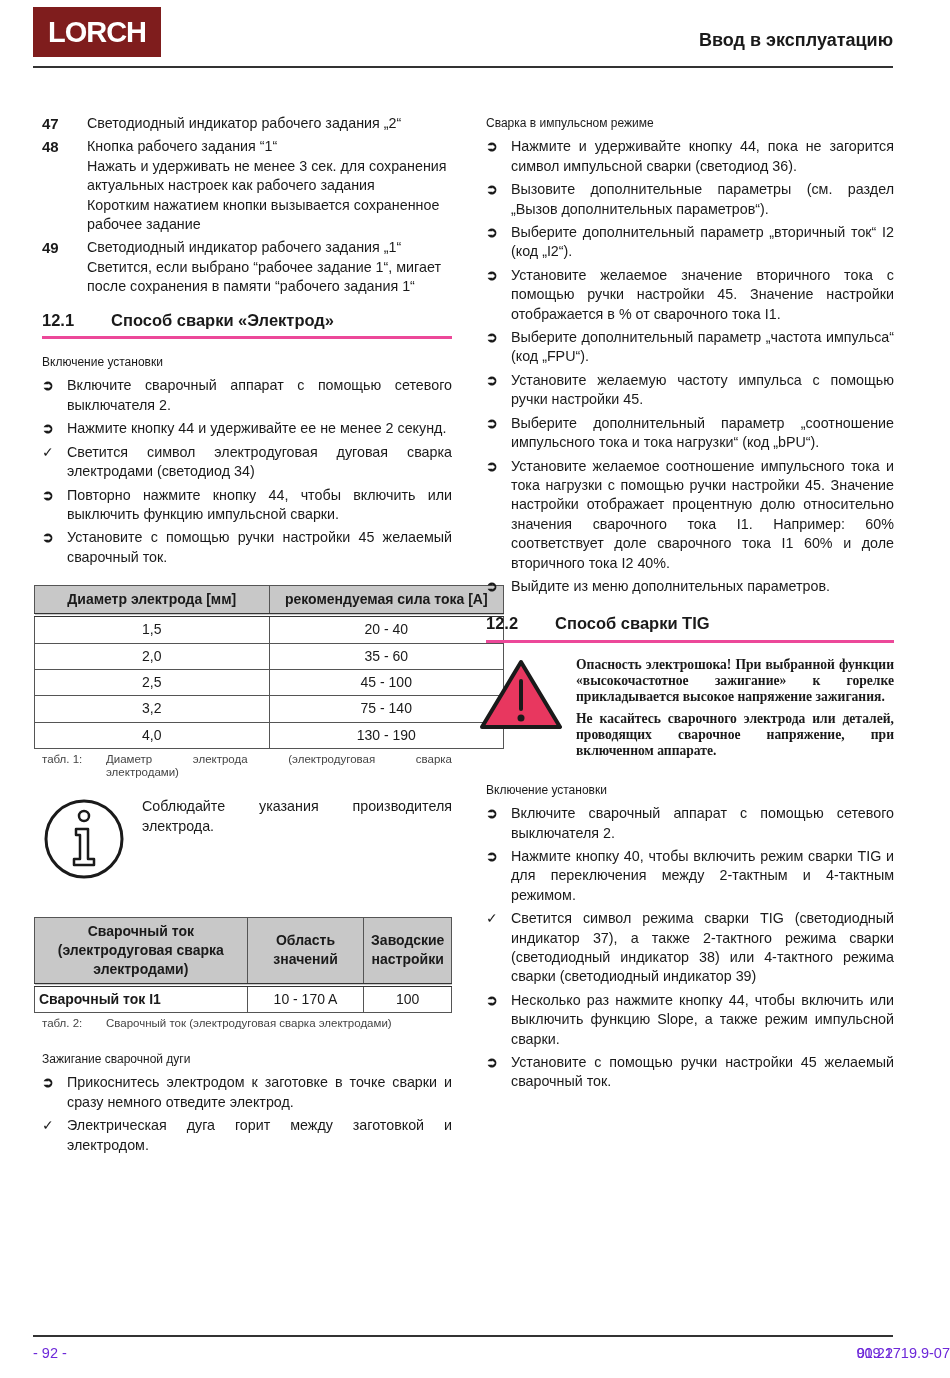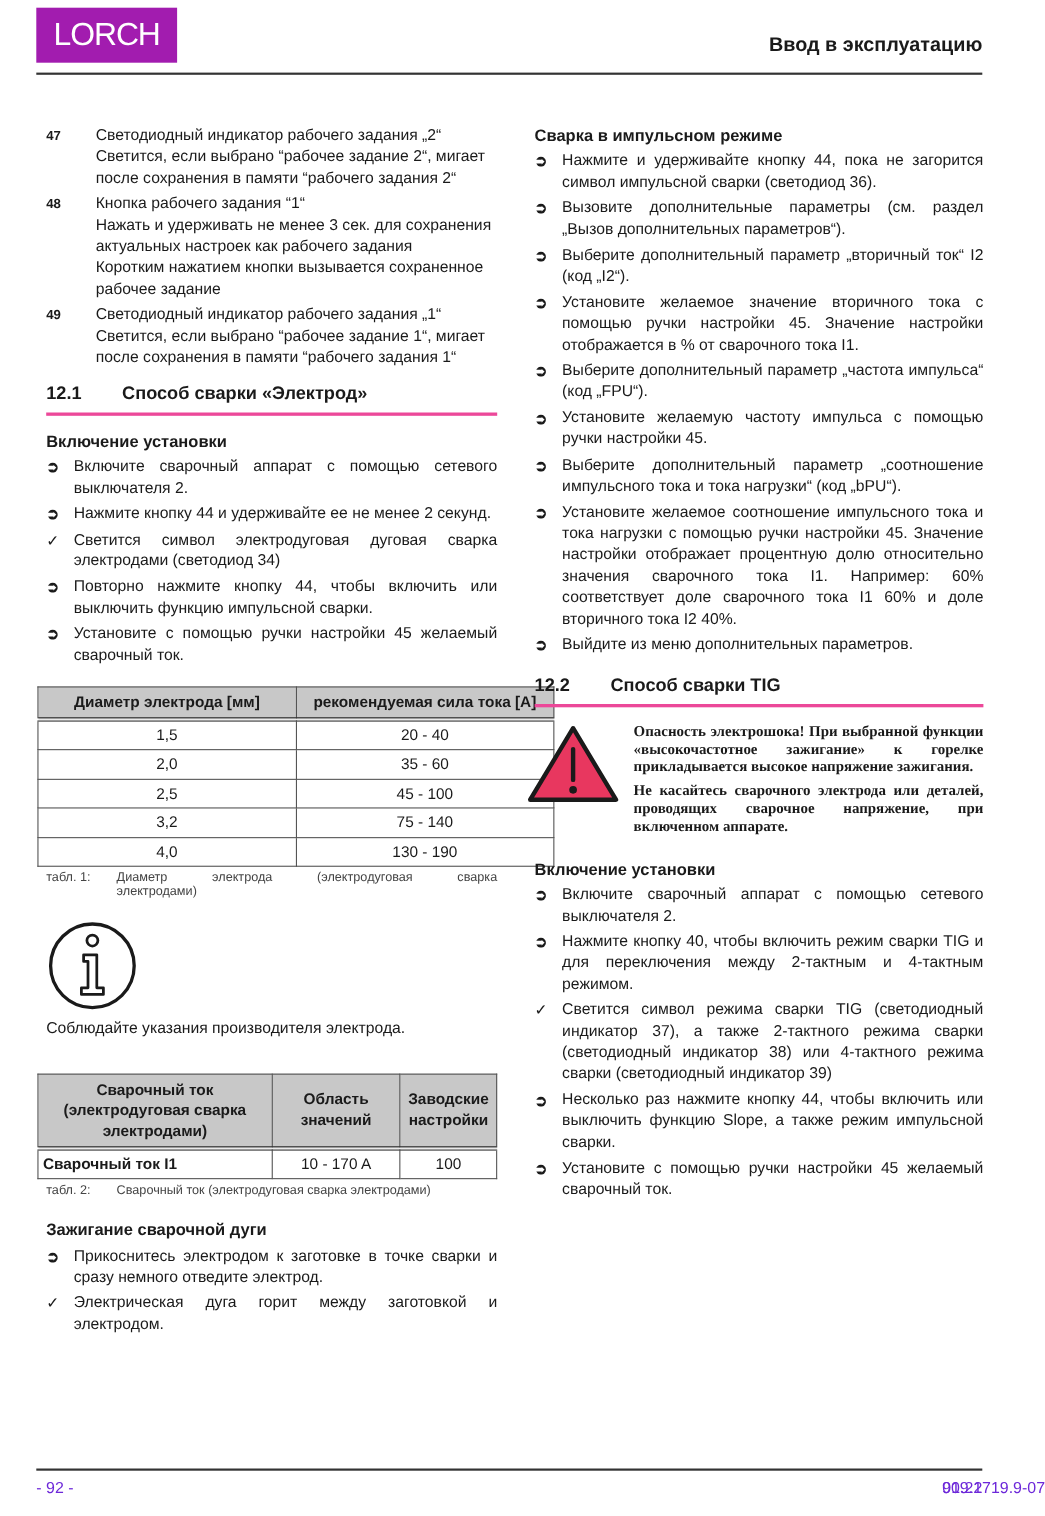--- a/index.html
+++ b/index.html
@@ -1,59 +1,59 @@
 <!DOCTYPE html>
 <html><head>
 <meta charset="utf-8">
 <style>
   * { box-sizing: border-box; margin: 0; padding: 0; }
   html, body { width: 950px; height: 1378px; background: #ffffff; }
   body { position: relative; font-family: "Liberation Sans", sans-serif; color: #1a1a1a; overflow: hidden; }
 
   
-  .logo { position: absolute; left: 33px; top: 7px; width: 128px; height: 50px; background: #a21caf; color: #fff;
-          font-weight: normal; font-size: 29px; letter-spacing: -1px; display: flex; align-items: center; justify-content: center; }
+  .logo { position: absolute; left: 33px; top: 7px; width: 128px; height: 50px; background: #7f1d1d; color: #fff;
+          font-weight: bold; font-size: 29px; letter-spacing: -1px; display: flex; align-items: center; justify-content: center; }
   .header-title { position: absolute; right: 57px; top: 30px; font-size: 18px; font-weight: bold; color: #1a1a1a; }
   .header-rule { position: absolute; left: 33px; right: 57px; top: 66px; height: 2px; background: #333; }
 
   
   .col { position: absolute; top: 114px; width: 418px; font-size: 14.3px; line-height: 19.4px; }
   .col-left { left: 42px; width: 410px; }
   .col-right { left: 486px; width: 408px; }
 
   
   .num-item { display: flex; margin-bottom: 4px; }
-  .num-item .num { width: 45px; font-weight: bold; font-size: 12px; flex: none; }
+  .num-item .num { width: 45px; font-weight: bold; font-size: 15px; flex: none; }
   .num-item .body { flex: 1; }
   .num-item .line { display: block; }
 
   
   .section-heading { display: flex; font-size: 16.5px; font-weight: bold; padding-bottom: 6px; border-bottom: 3px solid #ec4899; margin-top: 16px; margin-bottom: 14px; }
   .section-heading .sec-num { width: 69px; flex: none; }
-  .subheading { font-size: 15px; font-weight: bold; margin-bottom: 4px; }
+  .subheading { font-size: 12px; font-weight: normal; margin-bottom: 4px; }
 
   
   ul.steps { list-style: none; }
   ul.steps li { display: flex; margin-bottom: 4px; text-align: justify; }
   ul.steps li .mark { width: 25px; flex: none; font-size: 14px; }
   ul.steps li .txt { flex: 1; }
   .arrow-mark { font-weight: bold; }
 
   
   table.dt { border-collapse: collapse; width: 100%; font-size: 14px; }
   table.dt th { background: #c8c8c8; font-weight: bold; border: 1px solid #555; padding: 4px 4px; text-align: center; line-height: 19px; }
   table.dt thead tr { border-bottom: 4px double #333; }
   table.dt td { border: 1px solid #555; padding: 3px 4px; text-align: center; height: 26px; }
   .table-caption { display: flex; font-size: 11.5px; color: #444; line-height: 13px; margin-top: 4px; }
   .table-caption .cap-label { width: 64px; flex: none; }
   .table-caption .cap-text { flex: 1; text-align: justify; text-align-last: justify; }
   .table-caption .cap-text.nojust { text-align-last: left; }
 
   
-  .info-box { display: flex; margin-top: 18px; margin-bottom: 30px; flex-direction: column; }
+  .info-box { display: flex; margin-top: 18px; margin-bottom: 30px; }
   .info-icon { width: 100px; flex: none; }
   .info-text { flex: 1; text-align: justify; }
 
   
   .warn-box { display: flex; margin-top: 2px; margin-bottom: 16px; }
   .warn-icon { width: 98px; flex: none; margin-left: -8px; }
   .warn-text { flex: 1; font-weight: bold; font-size: 13.6px; line-height: 16px; text-align: justify; font-family: Liberation Serif, serif; }
   .warn-text p { margin-bottom: 6px; }
 
   
@@ -70,21 +70,20 @@
 <div class="header-title">Ввод в эксплуатацию</div>
 <div class="header-rule"></div>
 
 <div class="col col-left">
 
   <div>
     <div class="num-item">
       <span class="num">47</span>
       <div class="body">
         <span class="line">Светодиодный индикатор рабочего задания „2“</span>
-        <span class="line">Светится, если выбрано “рабочее задание 2“,  мигает после сохранения в памяти “рабочего задания 2“</span>
       </div>
     </div>
     <div class="num-item">
       <span class="num">48</span>
       <div class="body">
         <span class="line">Кнопка рабочего задания “1“</span>
         <span class="line">Нажать и удерживать не менее 3 сек. для сохранения актуальных настроек как рабочего задания</span>
         <span class="line">Коротким нажатием кнопки вызывается сохраненное рабочее задание</span>
       </div>
     </div>

